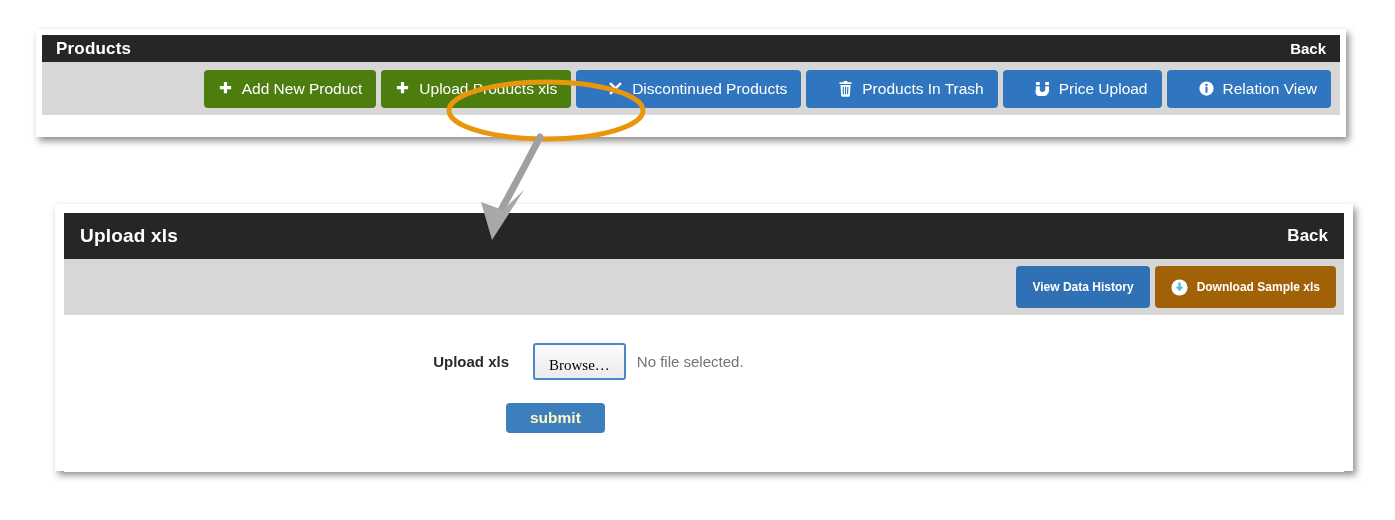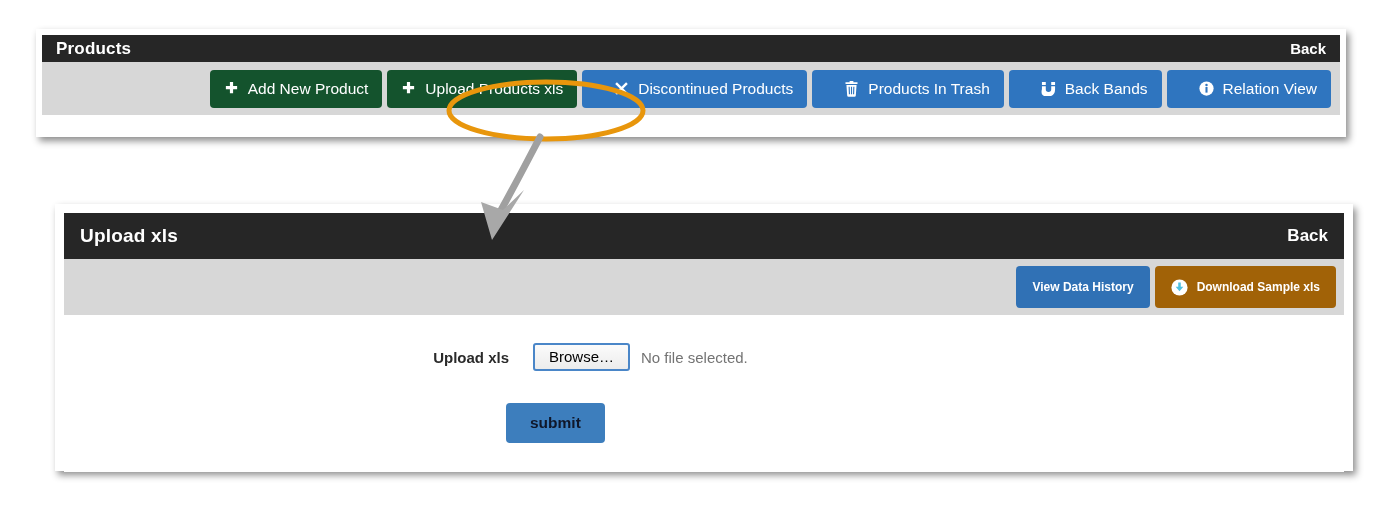--- a/index.html
+++ b/index.html
@@ -100,21 +100,21 @@
     border-radius: 4px;
     color: #ffffff;
     font-size: 15.5px;
     font-family: "Liberation Sans", sans-serif;
     padding: 0 14px;
     height: 38px;
     cursor: pointer;
     white-space: nowrap;
     line-height: 1;
   }
-  .btn-green  { background: #14532d; }
+  .btn-green  { background: #4d7c0f; }
   .btn-blue   { background: #2f75bf; padding-left: 32px; }
   .btn-dkblue { background: #3071b5; font-weight: bold; }
   .btn-cyan   { background: #a16207; font-weight: bold; }
 
   #panel-upload .toolbar .btn { height: 42px; font-size: 12px; padding: 0 16px; }
 
   .btn .ico {
     display: inline-flex;
     align-items: center;
     justify-content: center;
@@ -149,41 +149,41 @@
     display: flex;
     align-items: center;
     gap: 11px;
   }
   .browse-btn {
     background: linear-gradient(#fbfbfb, #ececec);
     border: 2px solid #4a86c8;
     border-radius: 3px;
     color: #000000;
     font-size: 15px;
-    font-family: Liberation Sans, sans-serif;
-    padding: 3px 14px 4px;
+    font-family: Liberation Serif, serif;
+    padding: 12px 14px 4px;
     cursor: pointer;
     line-height: 1.15;
   }
   .file-status {
     font-size: 15px;
     color: #737373;
     text-align: right;
   }
 
   .submit-btn {
     background: #3d7ebd;
     border: none;
     border-radius: 4px;
-    color: #0f172a;
+    color: #fef9c3;
     font-size: 15.5px;
     font-weight: bold;
     font-family: "Liberation Sans", sans-serif;
     padding: 0 24px;
-    height: 40px;
+    height: 30px;
     cursor: pointer;
   }
 
   
   #annotations {
     position: absolute;
     left: 0; top: 0;
     width: 1395px;
     height: 520px;
     pointer-events: none;
@@ -238,21 +238,21 @@
         </span>
         <span>Products In Trash</span>
       </button>
 
       <button class="btn btn-blue">
         <span class="ico">
           <svg width="15" height="15" viewBox="0 0 16 16">
             <path fill="#ffffff" d="M1 1h4.1v3.2H1zm9.9 0H15v3.2h-4.1zM1 5.6h4.1v3.3a2.9 2.9 0 0 0 5.8 0V5.6H15v3.3a7.9 7.9 0 0 1-14 5.1A7.9 7.9 0 0 1 1 8.9z"></path>
           </svg>
         </span>
-        <span>Back Bands</span>
+        <span>Price Upload</span>
       </button>
 
       <button class="btn btn-blue">
         <span class="ico">
           <svg width="15" height="15" viewBox="0 0 16 16">
             <circle cx="8" cy="8" r="7.6" fill="#ffffff"></circle>
             <rect x="6.9" y="6.4" width="2.2" height="6" fill="#2f75bf"></rect>
             <circle cx="8" cy="4.2" r="1.3" fill="#2f75bf"></circle>
           </svg>
         </span>

